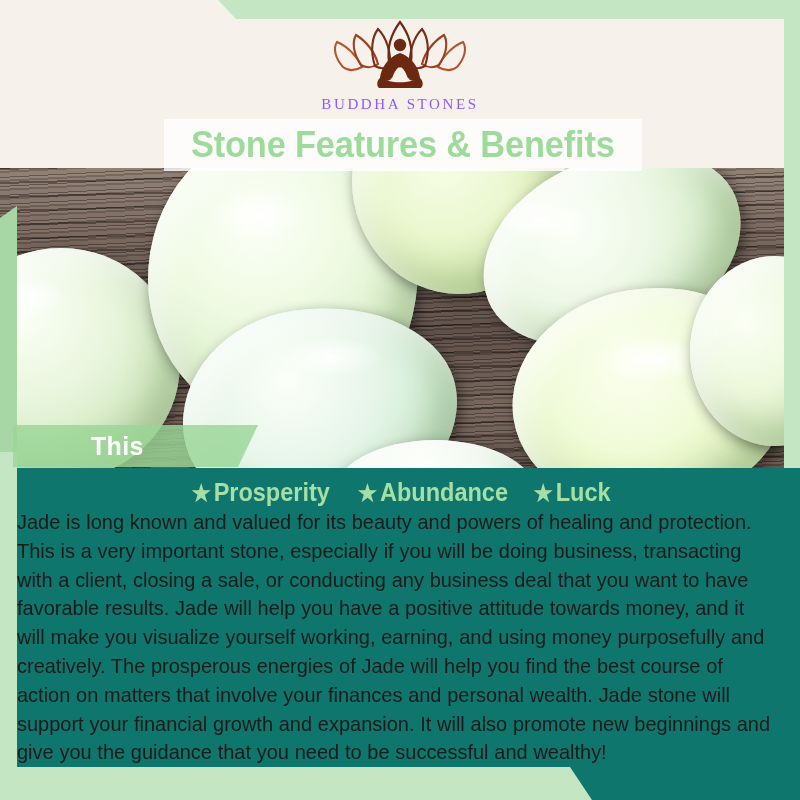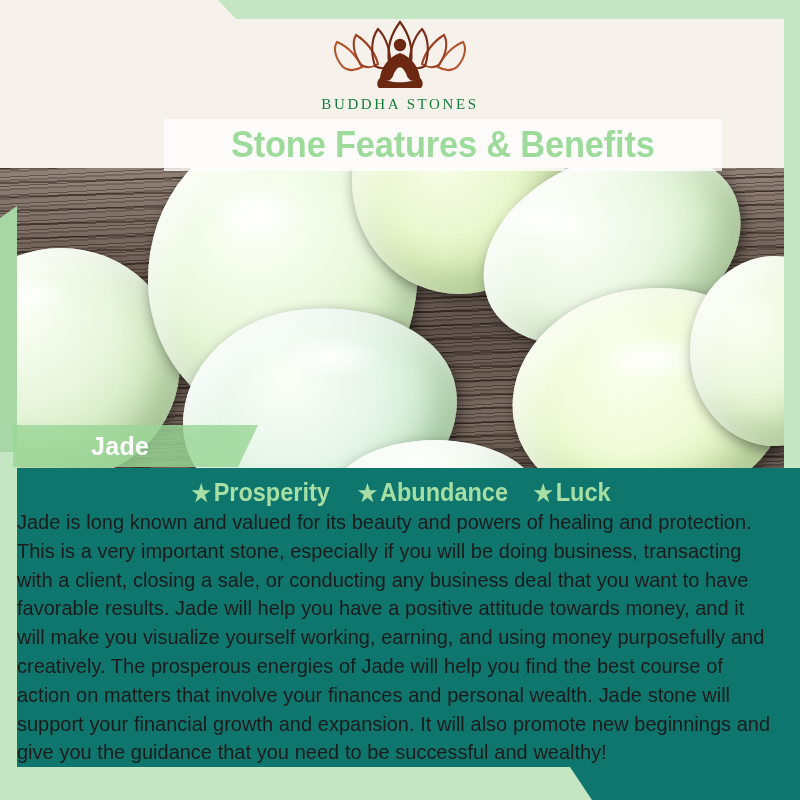--- a/index.html
+++ b/index.html
@@ -74,29 +74,29 @@
   }
   .logo-mark {
     display: block;
     margin: 0 auto;
   }
   .logo-text {
     margin-top: 2px;
     font-family: "Liberation Serif", serif;
     font-size: 15px;
     letter-spacing: 2.6px;
-    color: #15803d;
+    color: #8b5cf6;
     font-weight: 400;
   }
 
   
   .title-panel {
     position: absolute;
     top: 119px; left: 164px;
-    width: 558px; height: 52px;
+    width: 478px; height: 52px;
     background: rgba(255,255,255,0.78);
     z-index: 4;
     display: flex;
     align-items: center;
     justify-content: center;
   }
   .title-text {
     font-family: "Liberation Sans Narrow", "Liberation Sans", sans-serif;
     font-size: 37px;
     font-weight: bold;
@@ -280,21 +280,21 @@
 
     <div class="stone" style="left:330px; top:272px; width:210px; height:120px; border-radius:50%;
                 background: radial-gradient(circle at 44% 24%, #fcfff9 0%, #eff9ec 42%, #d5ecd2 78%, #b8d8b4 100%);"></div>
   </div>
 
   <div class="title-panel">
     <span class="title-text">Stone Features &amp; Benefits</span>
   </div>
 
   <div class="jade-band">
-    <span class="jade-text">Jade</span>
+    <span class="jade-text">This</span>
   </div>
 
   <div class="frame-left"></div>
   <div class="frame-left-lower"></div>
 
   <div class="content">
     <div class="benefits">
       <span class="benefit"><span class="star">★</span><span>Prosperity</span></span>
       <span class="benefit"><span class="star">★</span><span>Abundance</span></span>
       <span class="benefit"><span class="star">★</span><span>Luck</span></span>

